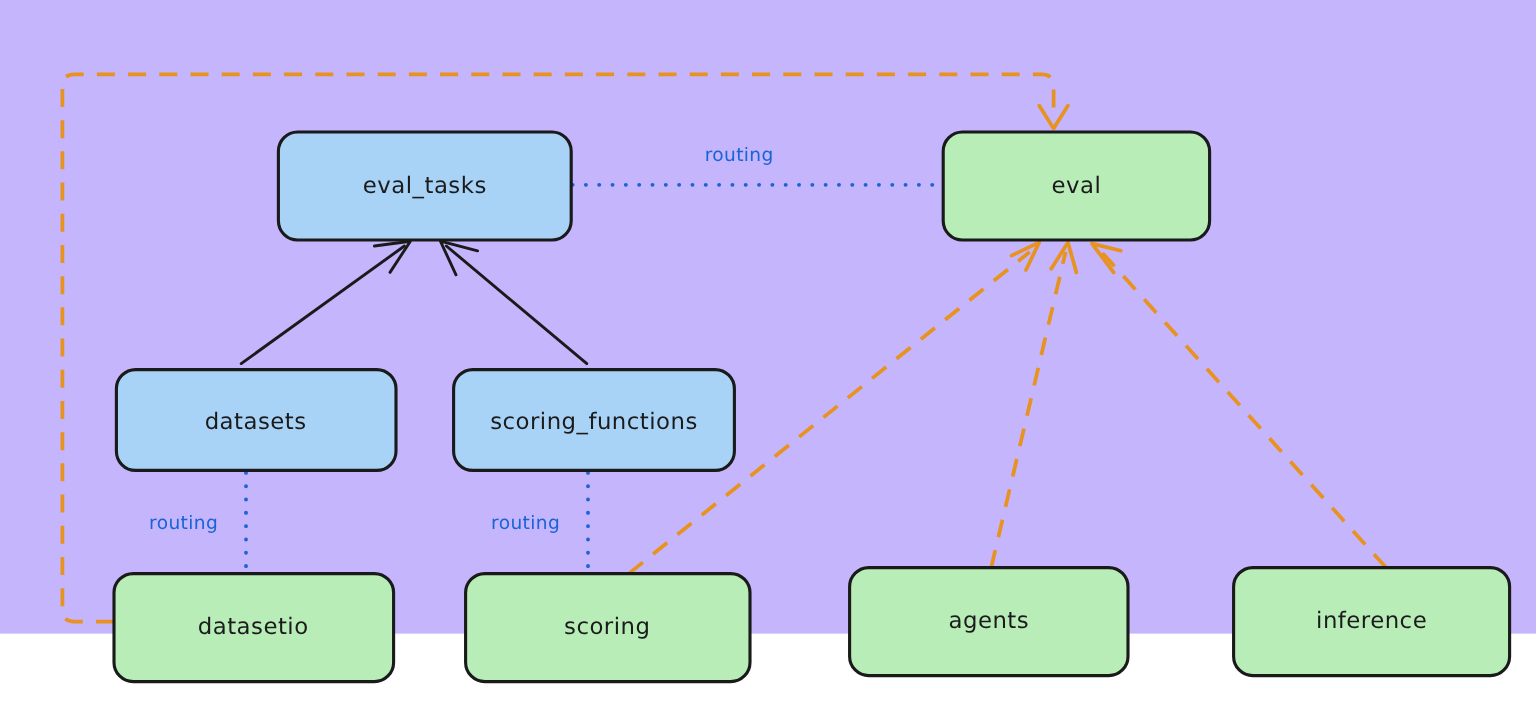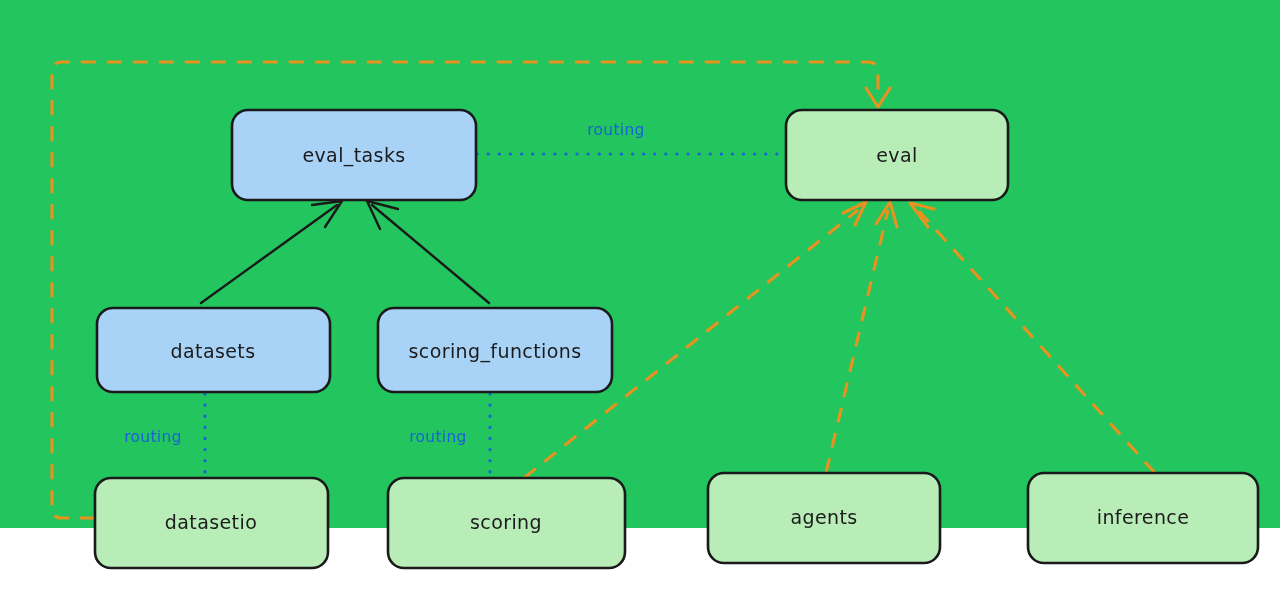--- a/index.html
+++ b/index.html
@@ -10,21 +10,21 @@
   body {
     width: 1280px;
     height: 596px;
     overflow: hidden;
     font-family: "DejaVu Sans", sans-serif;
   }
   #diagram-root {
     position: relative;
     width: 1280px;
     height: 528px;
-    background: #22c55e;
+    background: #c4b5fd;
   }
   svg#graph {
     display: block;
     width: 1280px;
     height: 596px;
   }
   .node-shape {
     stroke: #1a1a1a;
     stroke-width: 2.6;
     stroke-linejoin: round;

